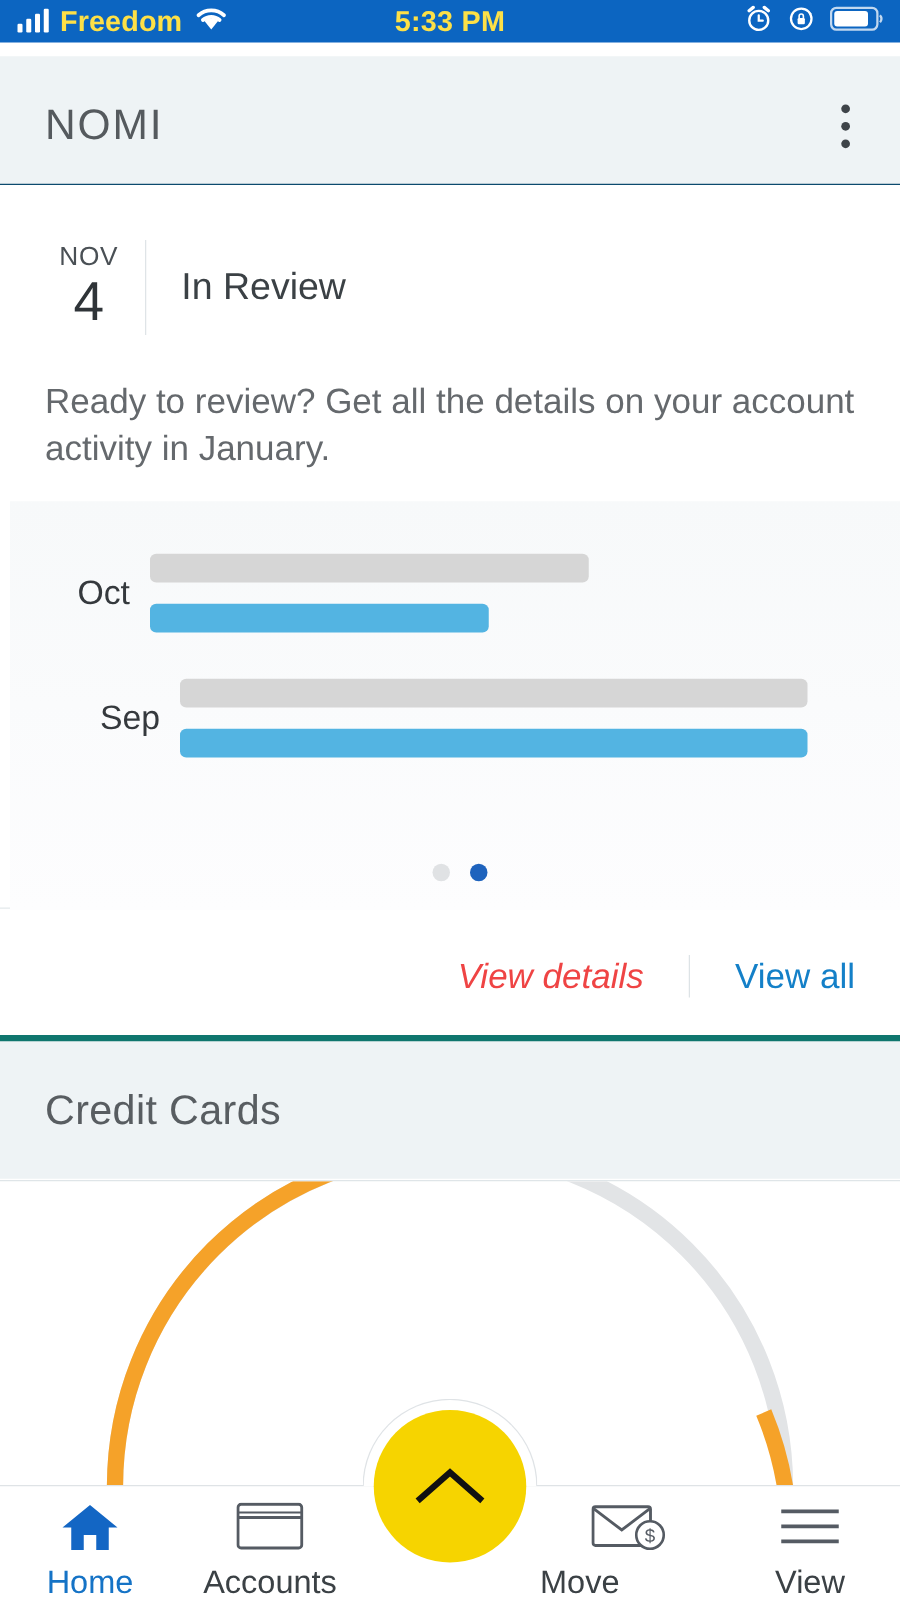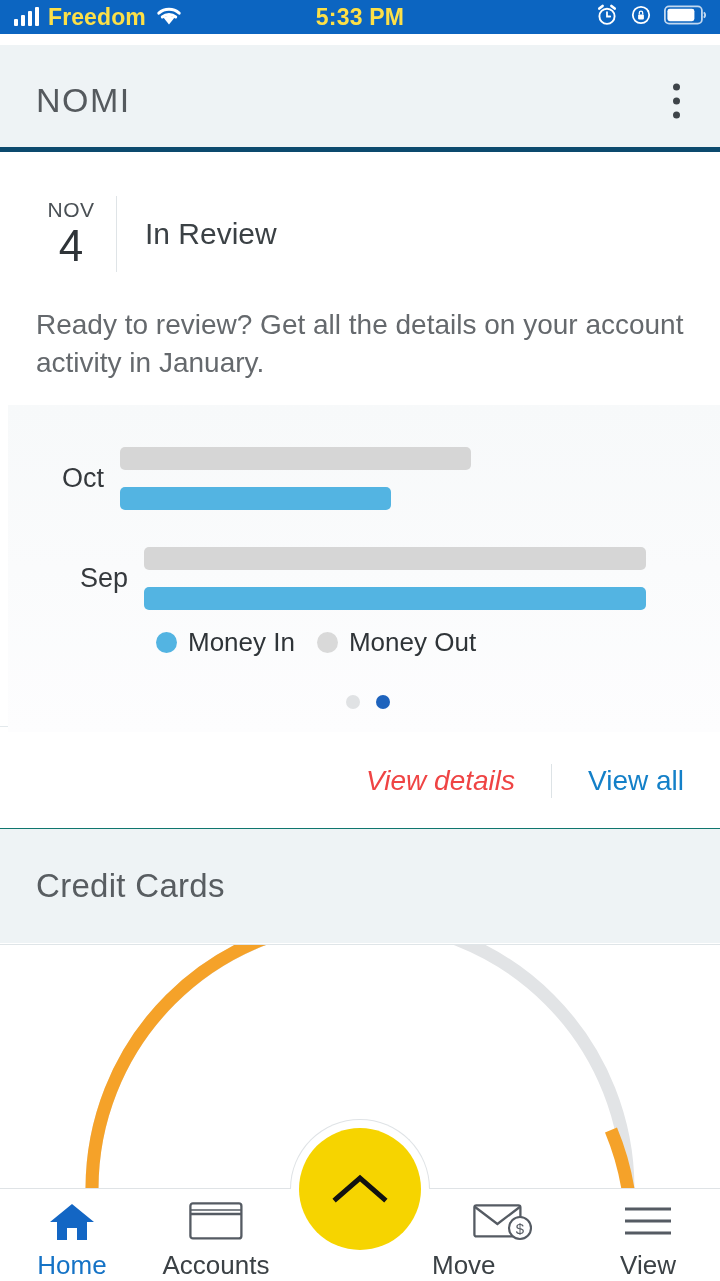--- a/index.html
+++ b/index.html
@@ -42,21 +42,21 @@
   .kebab{
     position:absolute; right:32px; top:50%; transform:translateY(-50%);
     display:flex; flex-direction:column; gap:7px; padding:8px; cursor:pointer;
   }
   .kebab span{ width:7px; height:7px; border-radius:50%; background:#3e4449; display:block; }
 
   
   .card{
     position:absolute; top:147px; left:0; width:720px; height:580px;
     background:#ffffff;
-    border-top:5px solid #0c4a6e; border-bottom:1px solid #e3e9ec;
+    border-top:1px solid #0c4a6e; border-bottom:1px solid #e3e9ec;
   }
   .review-head{
     display:flex; align-items:center; padding:44px 0 0 36px;
   }
   .datebox{ width:70px; text-align:center; }
   .datebox .mon{ font-size:21px; color:#4a5055; letter-spacing:.5px; line-height:24px; }
   .datebox .day{ font-size:44px; color:#2f3438; font-weight:400; line-height:48px; }
   .vline{ width:1px; height:76px; background:#dfe4e7; margin:0 28px 0 10px; }
   .review-title{ font-size:30px; color:#3b4145; font-weight:400; }
   .review-body{
@@ -102,21 +102,21 @@
     background:#ffffff;
   }
   .link{ font-size:28px; color:#1480c8; cursor:pointer; }
   .link.details{ margin-right:0; }
   .link-sep{ width:1px; height:34px; background:#dde3e6; margin:0 36px; }
   .link.all{ margin-right:36px; }
 
   
   .section{
     position:absolute; top:828px; left:0; width:720px; height:115px;
-    background:#eef3f5; border-top:1px solid #0f766e;
+    background:#eef3f5; border-top:5px solid #0f766e;
     display:flex; align-items:center;
   }
   .section h2{ margin-left:36px; font-size:33px; font-weight:400; color:#585d61; letter-spacing:.3px; }
 
   
   .gaugecard{
     position:absolute; top:944px; left:0; width:720px; height:244px;
     background:#ffffff; border-top:1px solid #dfe5e8;
     overflow:hidden;
   }
@@ -238,30 +238,20 @@
       </div>
 
       <div class="chartrow" style="top:142px; left:0;padding-left:24px;">
         <div class="rowlabel">Sep</div>
         <div class="barstack">
           <div class="bar out" id="bar-out-1" style="width: 502px; background: rgb(214, 214, 214);"></div>
           <div class="bar in" id="bar-in-1" style="width: 502px; background: rgb(83, 180, 226);"></div>
         </div>
       </div>
 
-      <div class="legend">
-        <span class="item">
-          <span class="dot in"></span>
-          <span>Money In</span>
-        </span>
-        <span class="item">
-          <span class="dot out"></span>
-          <span>Money Out</span>
-        </span>
-      </div>
 
       <div class="pager">
         <span class="pdot" style="background: rgb(224, 226, 228);"></span>
         <span class="pdot active" style="background: rgb(30, 99, 189);"></span>
       </div>
     </div>
   </div>
 
   <div class="links">
     <span class="link details" style="color: #ef4444; font-style: italic;">View details</span>

